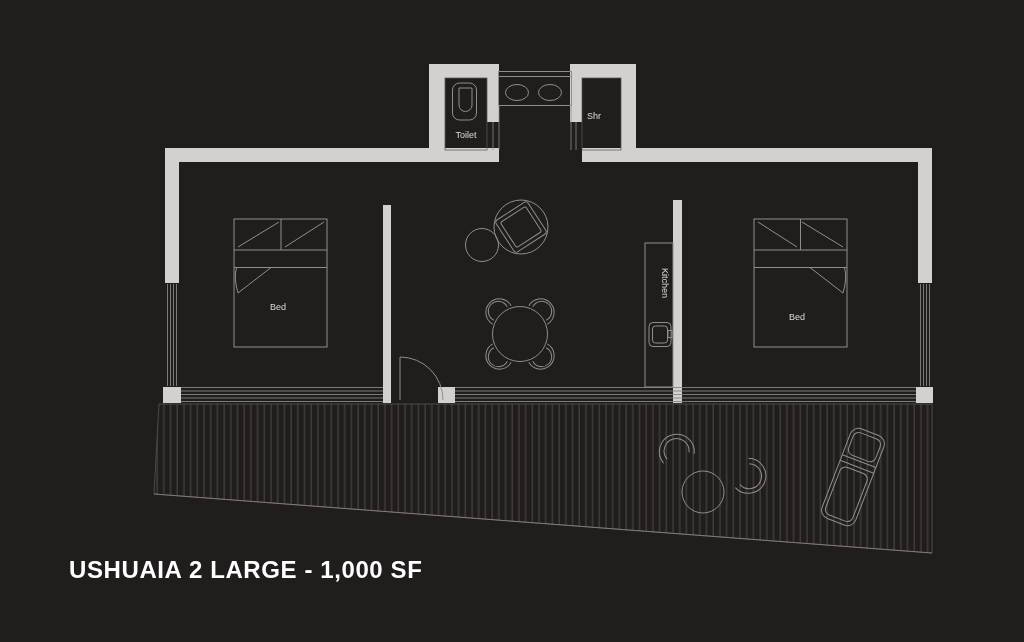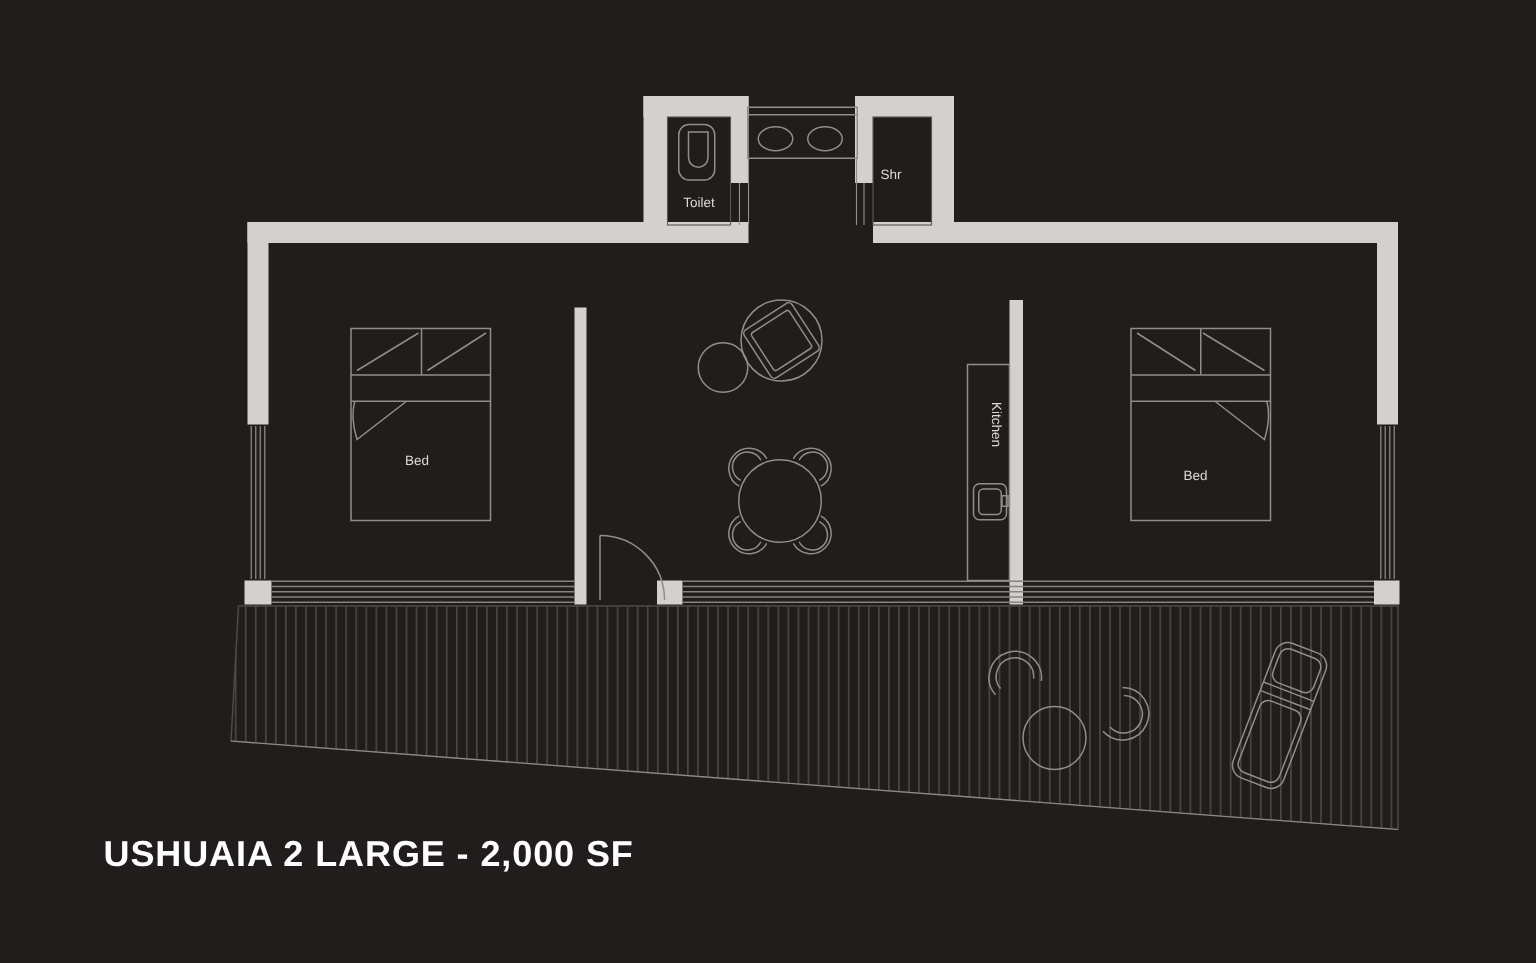--- a/index.html
+++ b/index.html
@@ -193,14 +193,14 @@
 
     <g text-anchor="middle">
       <text class="room-label" x="466" y="138">Toilet</text>
       <text class="room-label" x="594" y="119">Shr</text>
       <text class="room-label" x="278" y="310">Bed</text>
       <text class="room-label" x="797" y="320">Bed</text>
       <text class="room-label" transform="translate(661.5 283) rotate(90)" x="0" y="0">Kitchen</text>
     </g>
   </svg>
 
-  <div class="title">USHUAIA 2 LARGE - 2,000 SF</div>
+  <div class="title">USHUAIA 2 LARGE - 1,000 SF</div>
 </div>
 
 </body></html>

